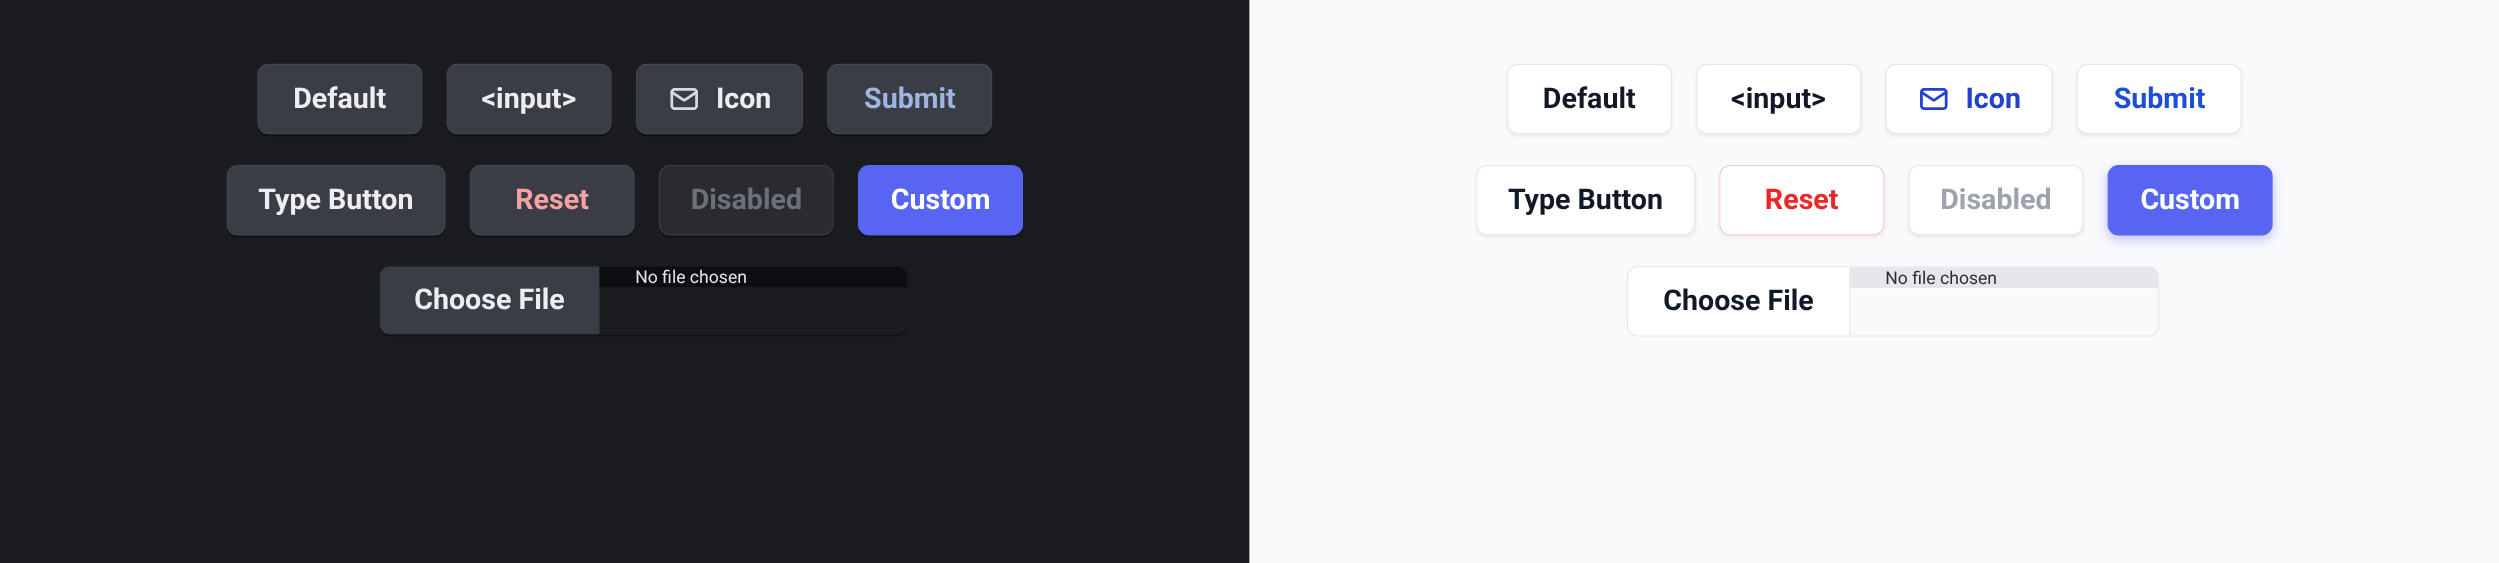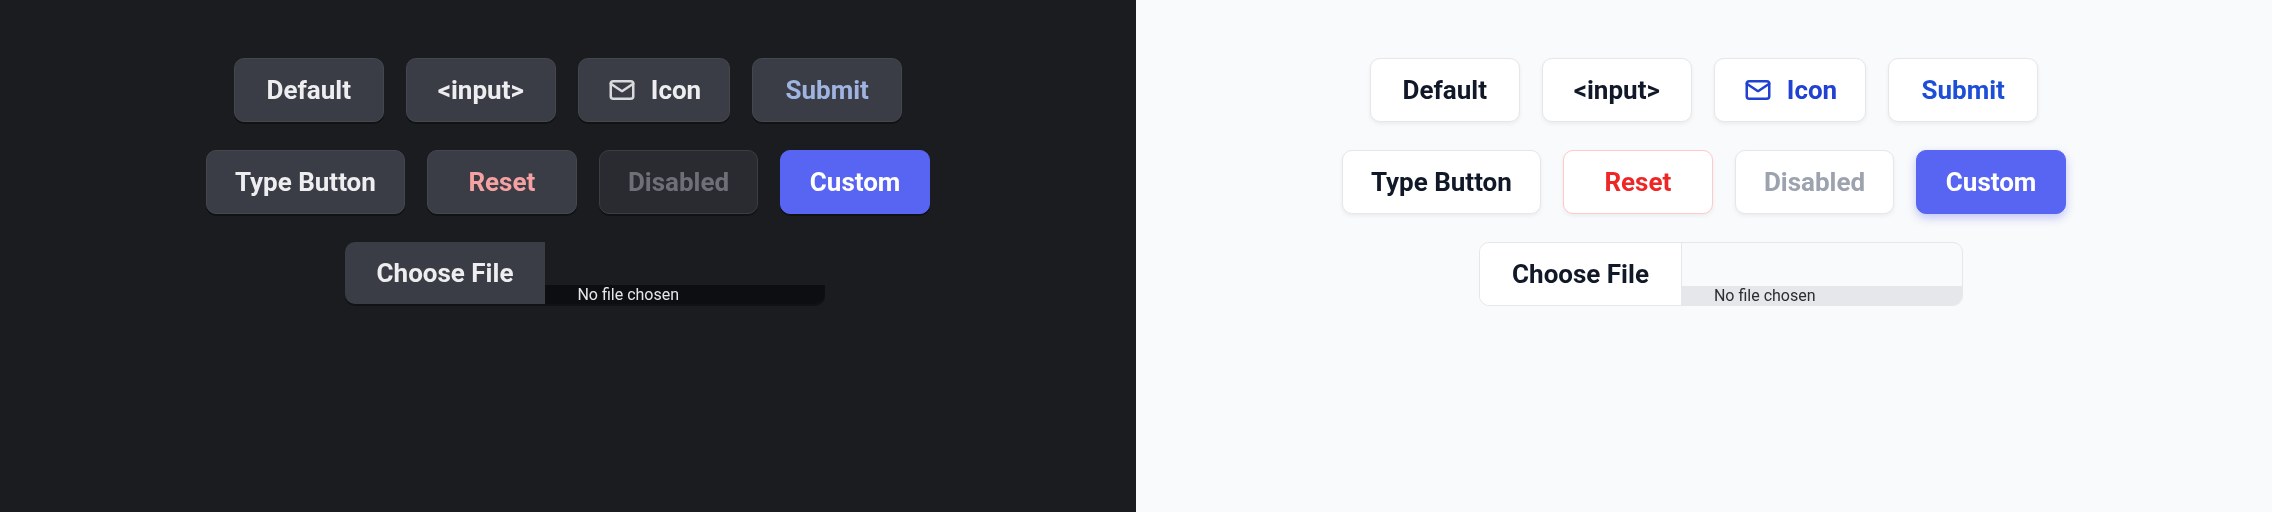--- a/index.html
+++ b/index.html
@@ -90,21 +90,21 @@
       display: inline-flex;
       align-items: center;
       justify-content: center;
     }
     .dark .icon-slot svg { stroke: #d9dadd; }
     .light .icon-slot svg { stroke: #2041d1; }
 
     
     .file-wrap {
       display: flex;
-      align-items: flex-end;
+      align-items: flex-start;
       border-radius: 10px;
       overflow: hidden;
       margin-left: 34px;
     }
     .file-btn {
       display: inline-flex;
       align-items: center;
       justify-content: center;
       padding: 16px 32px;
       font-size: 26px;

